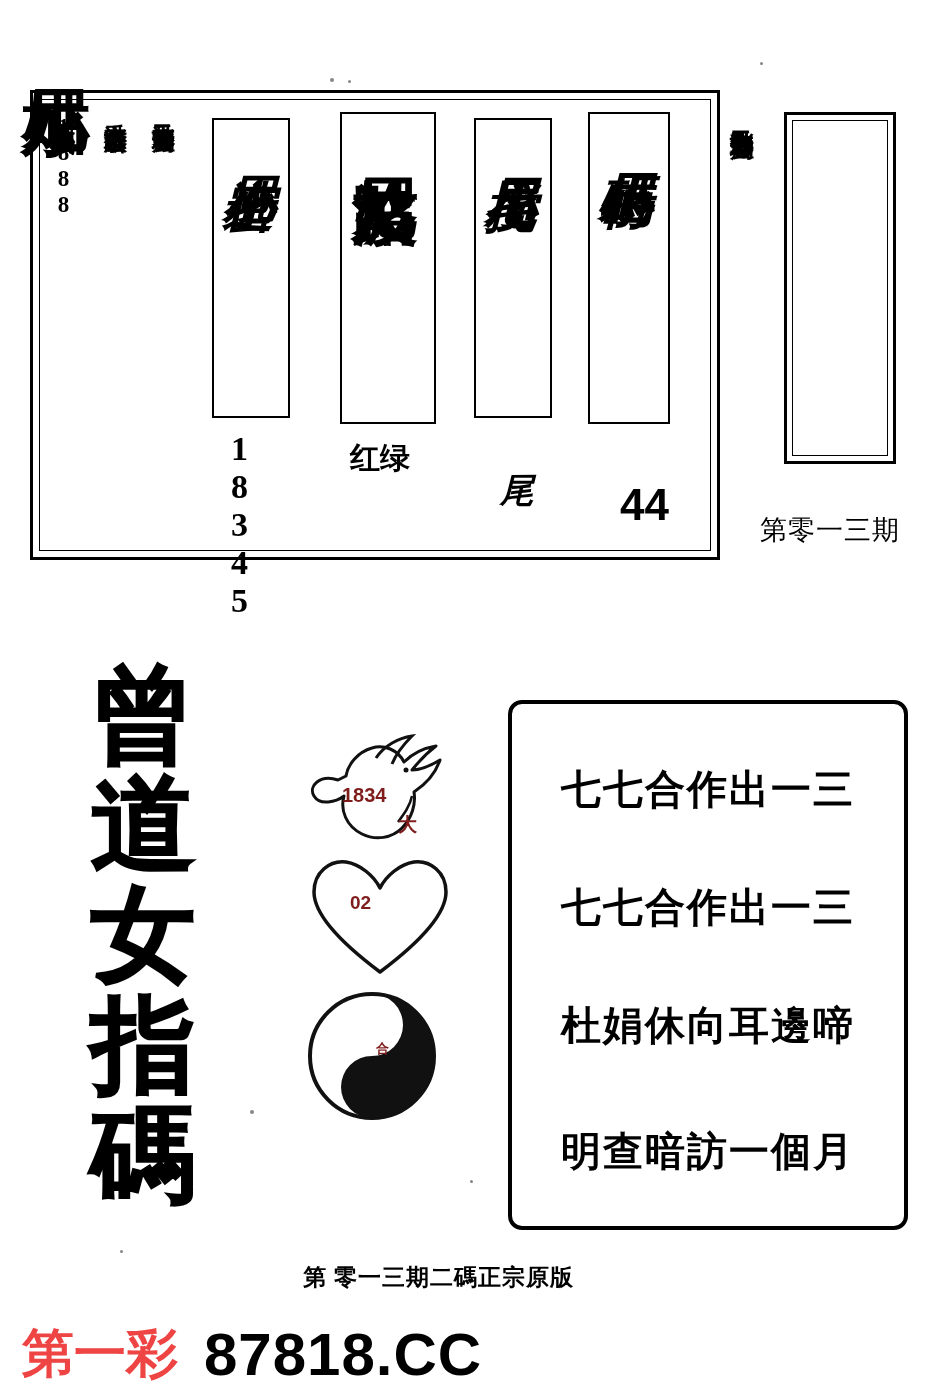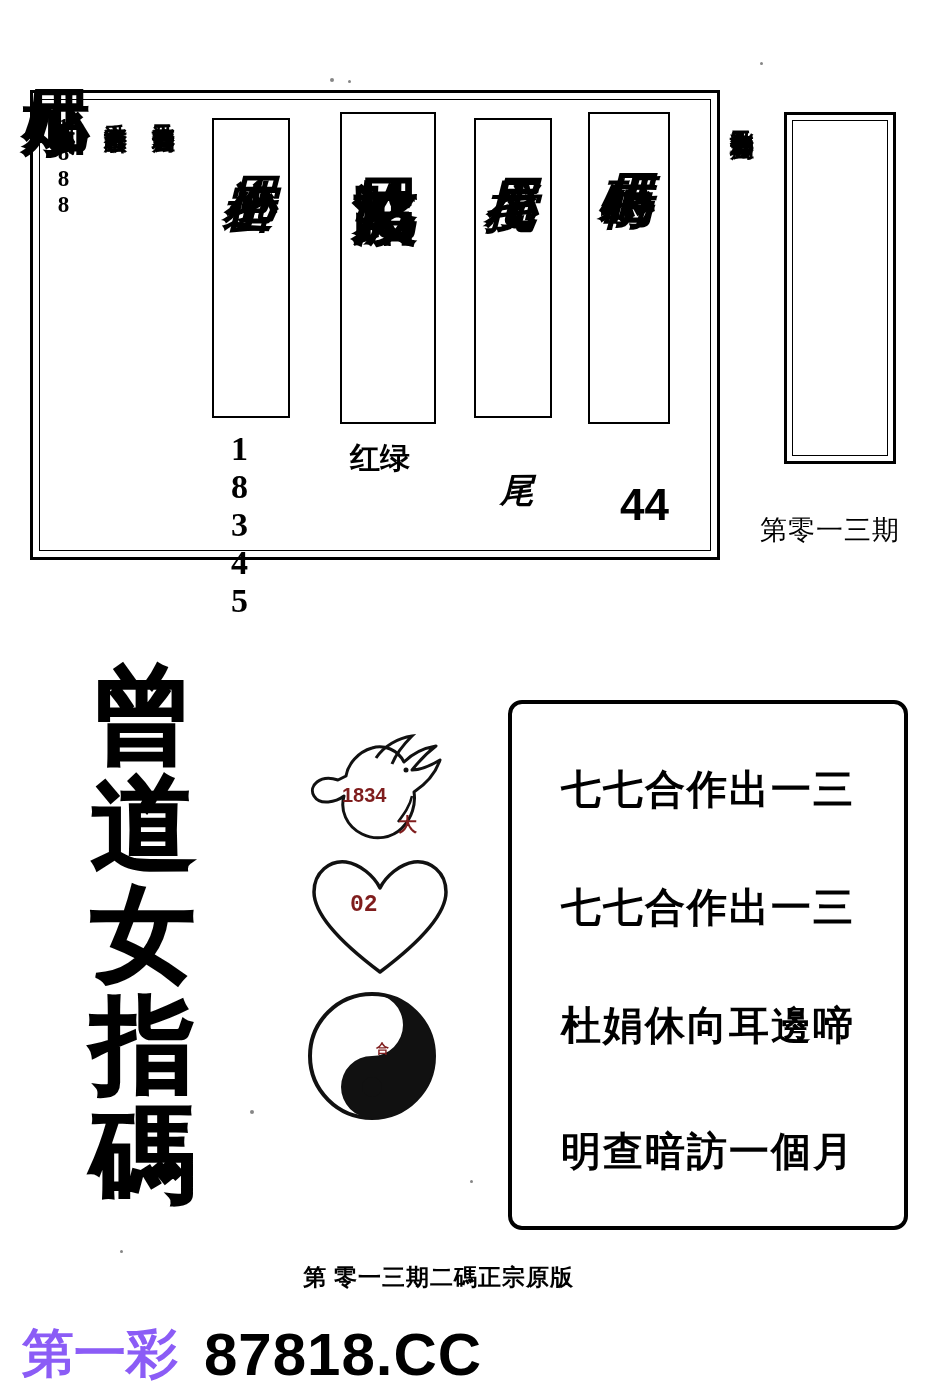--- a/index.html
+++ b/index.html
@@ -193,21 +193,21 @@
     height: 450px;
   }
   .sym-num {
     position: absolute;
     font-family: "Liberation Sans", sans-serif;
     font-weight: bold;
     color: #7f1d1d;
   }
   #dove-num  { left: 62px;  top: 84px;  font-size: 20px; }
   #dove-sub  { left: 118px; top: 112px; font-size: 19px; }
-  #heart-num { left: 70px;  top: 192px; font-size: 23px; font-family: Liberation Mono, monospace; }
+  #heart-num { left: 70px;  top: 192px; font-size: 19px; }
   #yin-num   { left: 64px;  top: 328px; font-size: 22px; color:#fff; }
   #yin-sub   { left: 96px;  top: 340px; font-size: 13px; }
 
   
   #verse-box {
     position: absolute;
     left: 508px;
     top: 700px;
     width: 400px;
     height: 530px;
@@ -251,21 +251,21 @@
     top: 1320px;
     width: 944px;
     height: 68px;
     display: flex;
     align-items: center;
   }
   #wm-brand {
     margin-left: 22px;
     font-size: 52px;
     font-weight: bold;
-    color: #8b5cf6;
+    color: #ef4444;
     font-family: "Liberation Sans", sans-serif;
     letter-spacing: 0px;
   }
   #wm-url {
     margin-left: 26px;
     font-size: 60px;
     font-weight: bold;
     color: #000000;
     font-family: "Liberation Sans", sans-serif;
     letter-spacing: 1px;

